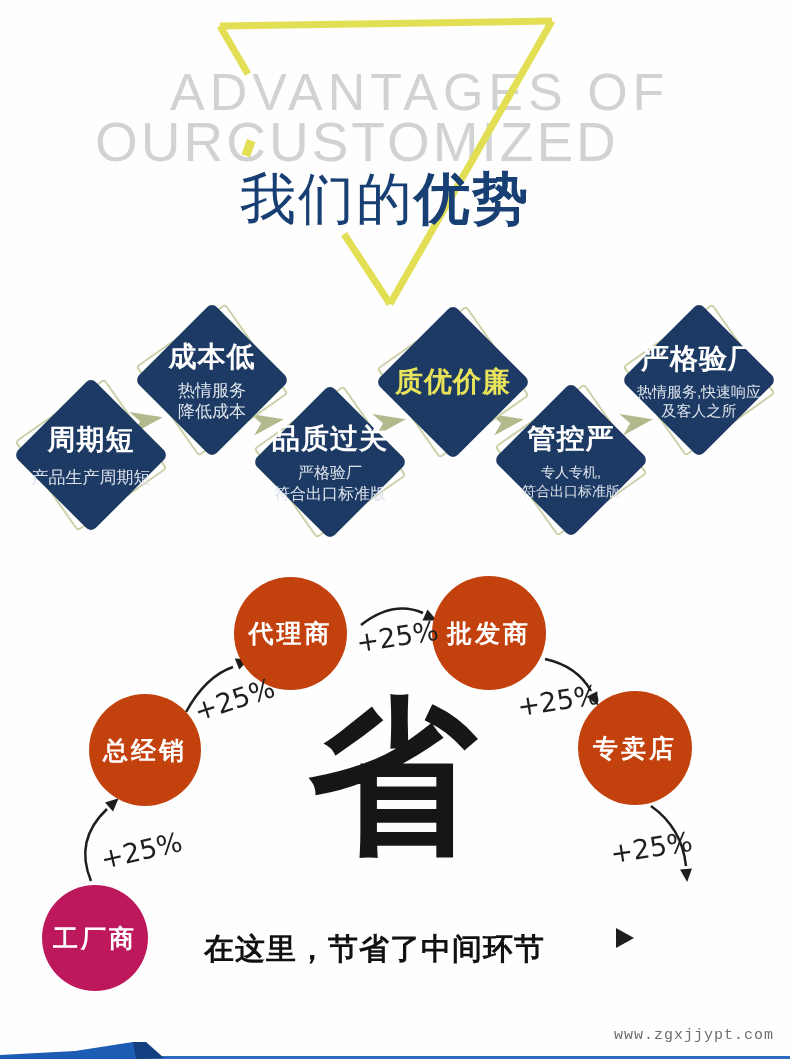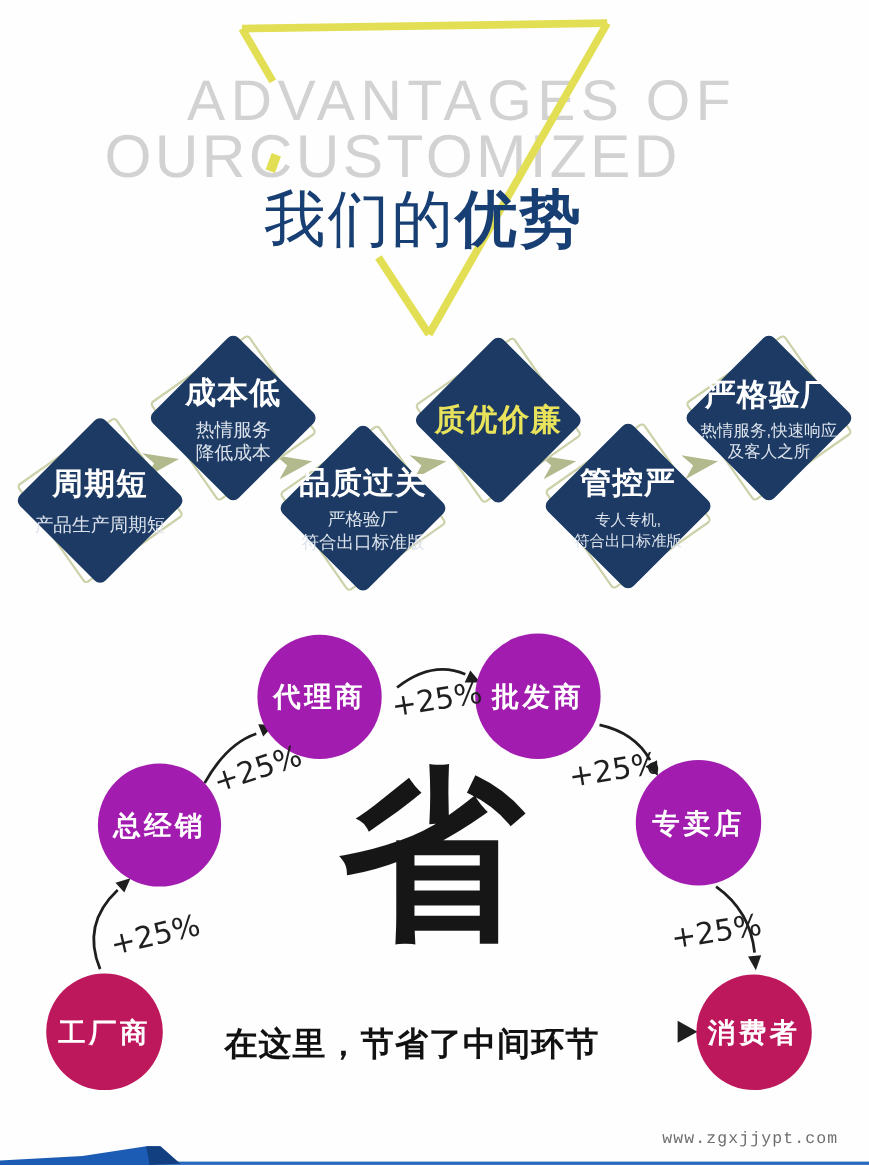--- a/index.html
+++ b/index.html
@@ -48,21 +48,21 @@
   .d3 .dline{font-size:16px;margin-top:5px;line-height:1.3;}
   .d5 .dline{font-size:14px;margin-top:5px;line-height:1.35;}
   .d6 .dline{font-size:15px;margin-top:4px;line-height:1.3;}
   .darts{position:absolute;left:0;top:0;z-index:1;}
   
   .flow-svg{position:absolute;left:0;top:0;z-index:2;pointer-events:none;}
   .node{
     position:absolute;border-radius:50%;display:flex;align-items:center;justify-content:center;
     color:#ffffff;font-weight:800;font-size:25px;letter-spacing:3px;z-index:2;white-space:nowrap;
   }
-  .node.blue{background:#a21caf;}
+  .node.blue{background:#c2410c;}
   .node.black{background:#be185d;}
   .n1{left:42px;top:885px;width:106px;height:106px;}
   .n2{left:89px;top:694px;width:112px;height:112px;}
   .n3{left:234px;top:577px;width:113px;height:113px;}
   .n4{left:432px;top:576px;width:114px;height:114px;}
   .n5{left:578px;top:691px;width:114px;height:114px;}
   .n6{left:633px;top:886px;width:105px;height:105px;}
   .pct{
     position:absolute;z-index:3;color:#1f1f1f;font-size:27px;font-weight:500;
     font-family:"DejaVu Sans",sans-serif;white-space:nowrap;
@@ -74,21 +74,21 @@
   .pct5{left:610px;top:832px;transform:rotate(-9deg);}
   .save-char{
     position:absolute;left:305px;top:692px;width:175px;text-align:center;z-index:1;
     font-size:168px;line-height:1.02;font-weight:900;color:#161616;
   }
   .tagline{
     position:absolute;left:204px;top:929px;z-index:2;color:#111111;
     font-size:30px;font-weight:900;letter-spacing:1px;white-space:nowrap;text-align:center;
   }
   .watermark{
-    position:absolute;right:28px;top:1027px;z-index:3;color:#6e6e6e;
+    position:absolute;right:16px;top:1027px;z-index:3;color:#6e6e6e;
     font-family:"Liberation Mono","DejaVu Sans Mono",monospace;font-size:15px;letter-spacing:1px;
   }
   .ribbon{position:absolute;left:0;top:1020px;z-index:1;}
 </style>
 </head>
 <body>
 
 <div class="stage">
 
   <div class="en-line en1">ADVANTAGES OF</div>
@@ -221,21 +221,20 @@
         </g>
       <polygon points="616,928 634,938 616,948"></polygon>
     </g>
   </svg>
 
   <div class="node black n1">工厂商</div>
   <div class="node blue n2">总经销</div>
   <div class="node blue n3">代理商</div>
   <div class="node blue n5">专卖店</div>
   <div class="node blue n4">批发商</div>
-  <div class="node black n6">消费者</div>
 
   <div class="pct pct1">+25%</div>
   <div class="pct pct2">+25%</div>
   <div class="pct pct3">+25%</div>
   <div class="pct pct4">+25%</div>
   <div class="pct pct5">+25%</div>
 
   <div class="tagline">在这里，节省了中间环节</div>
 
   <div class="watermark">www.zgxjjypt.com</div>

